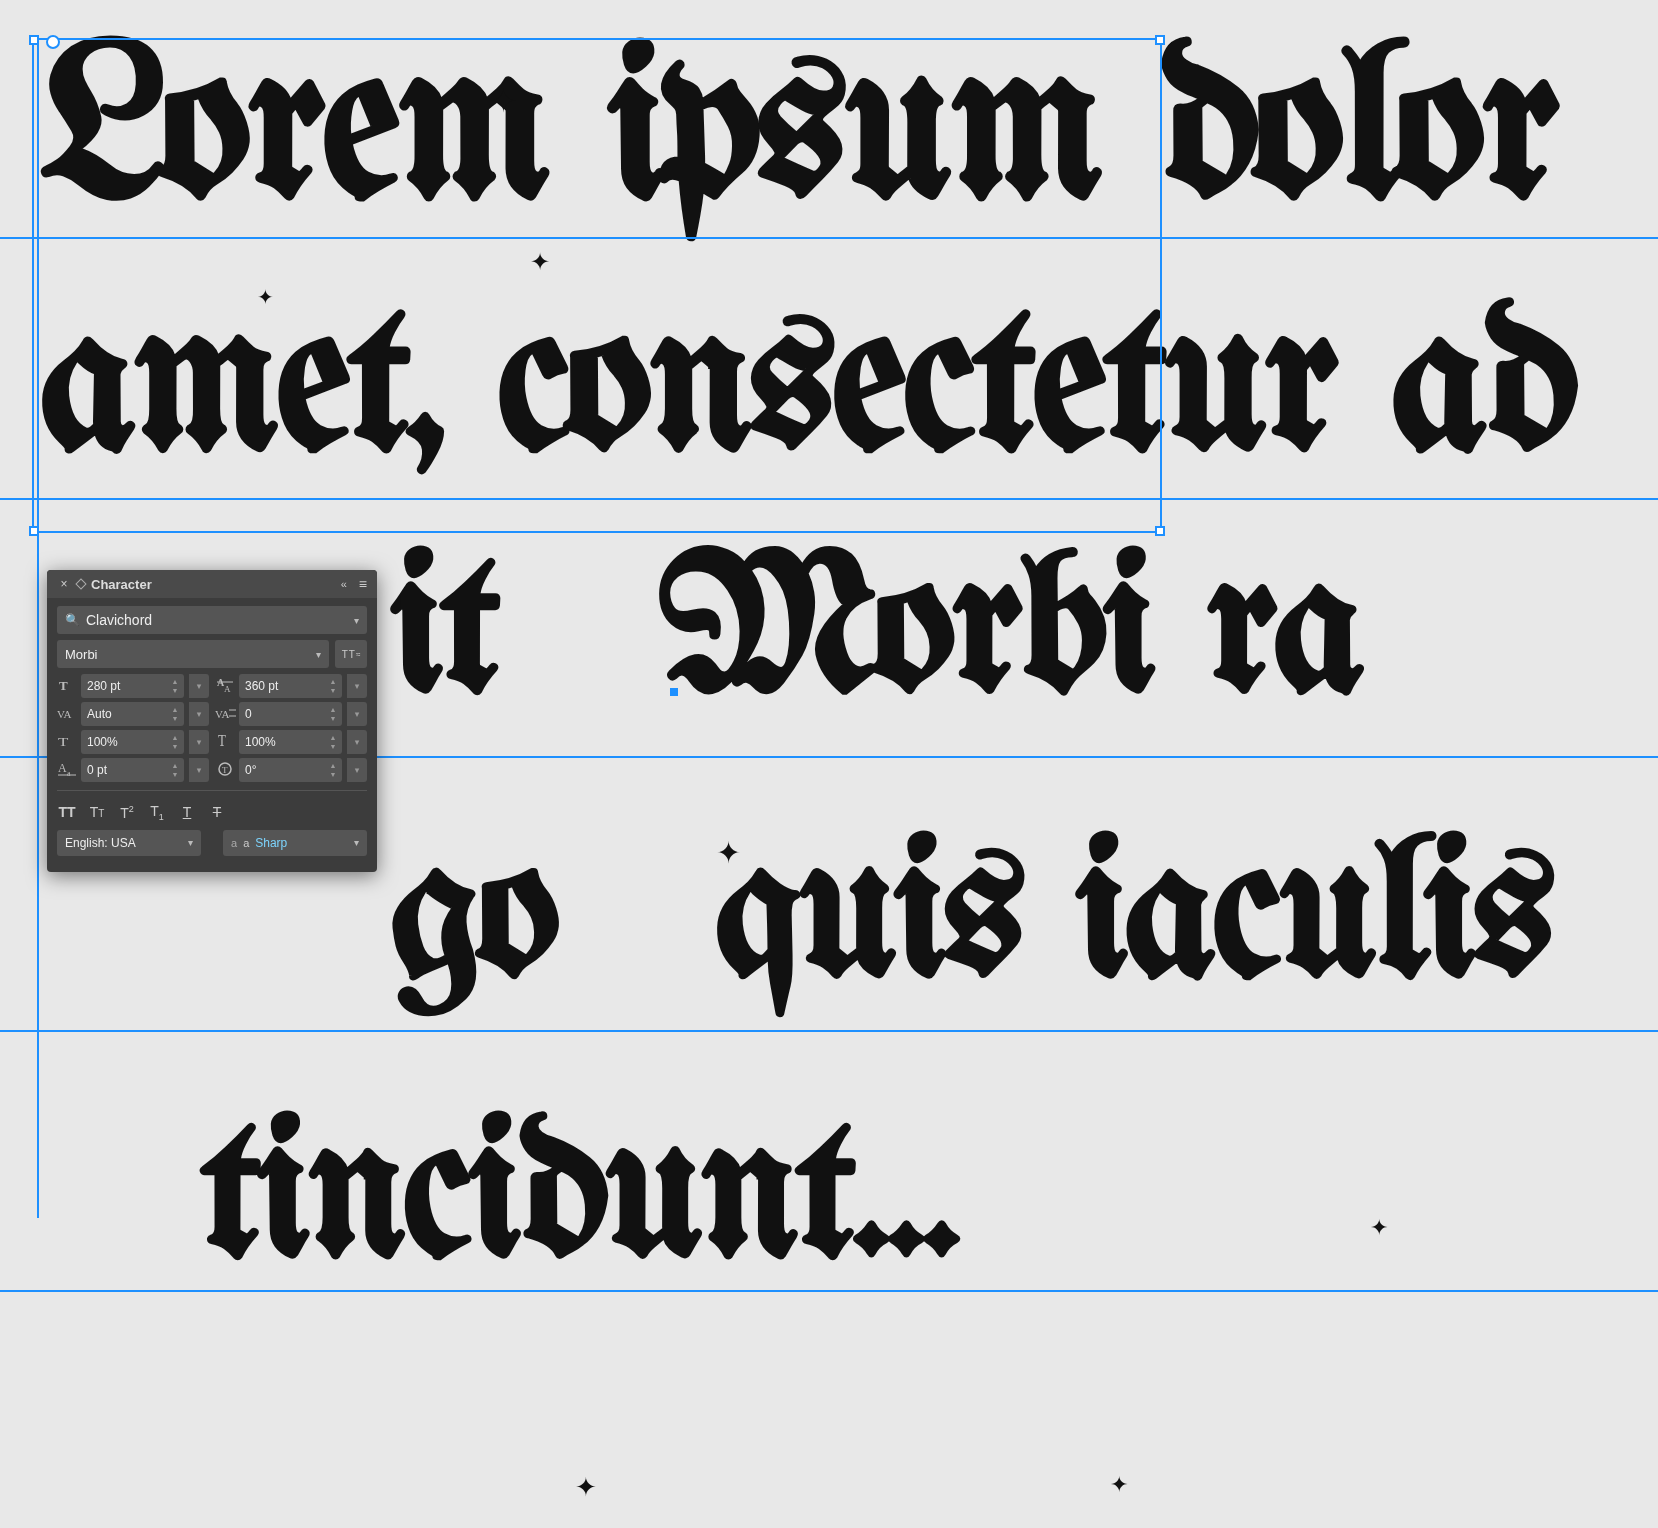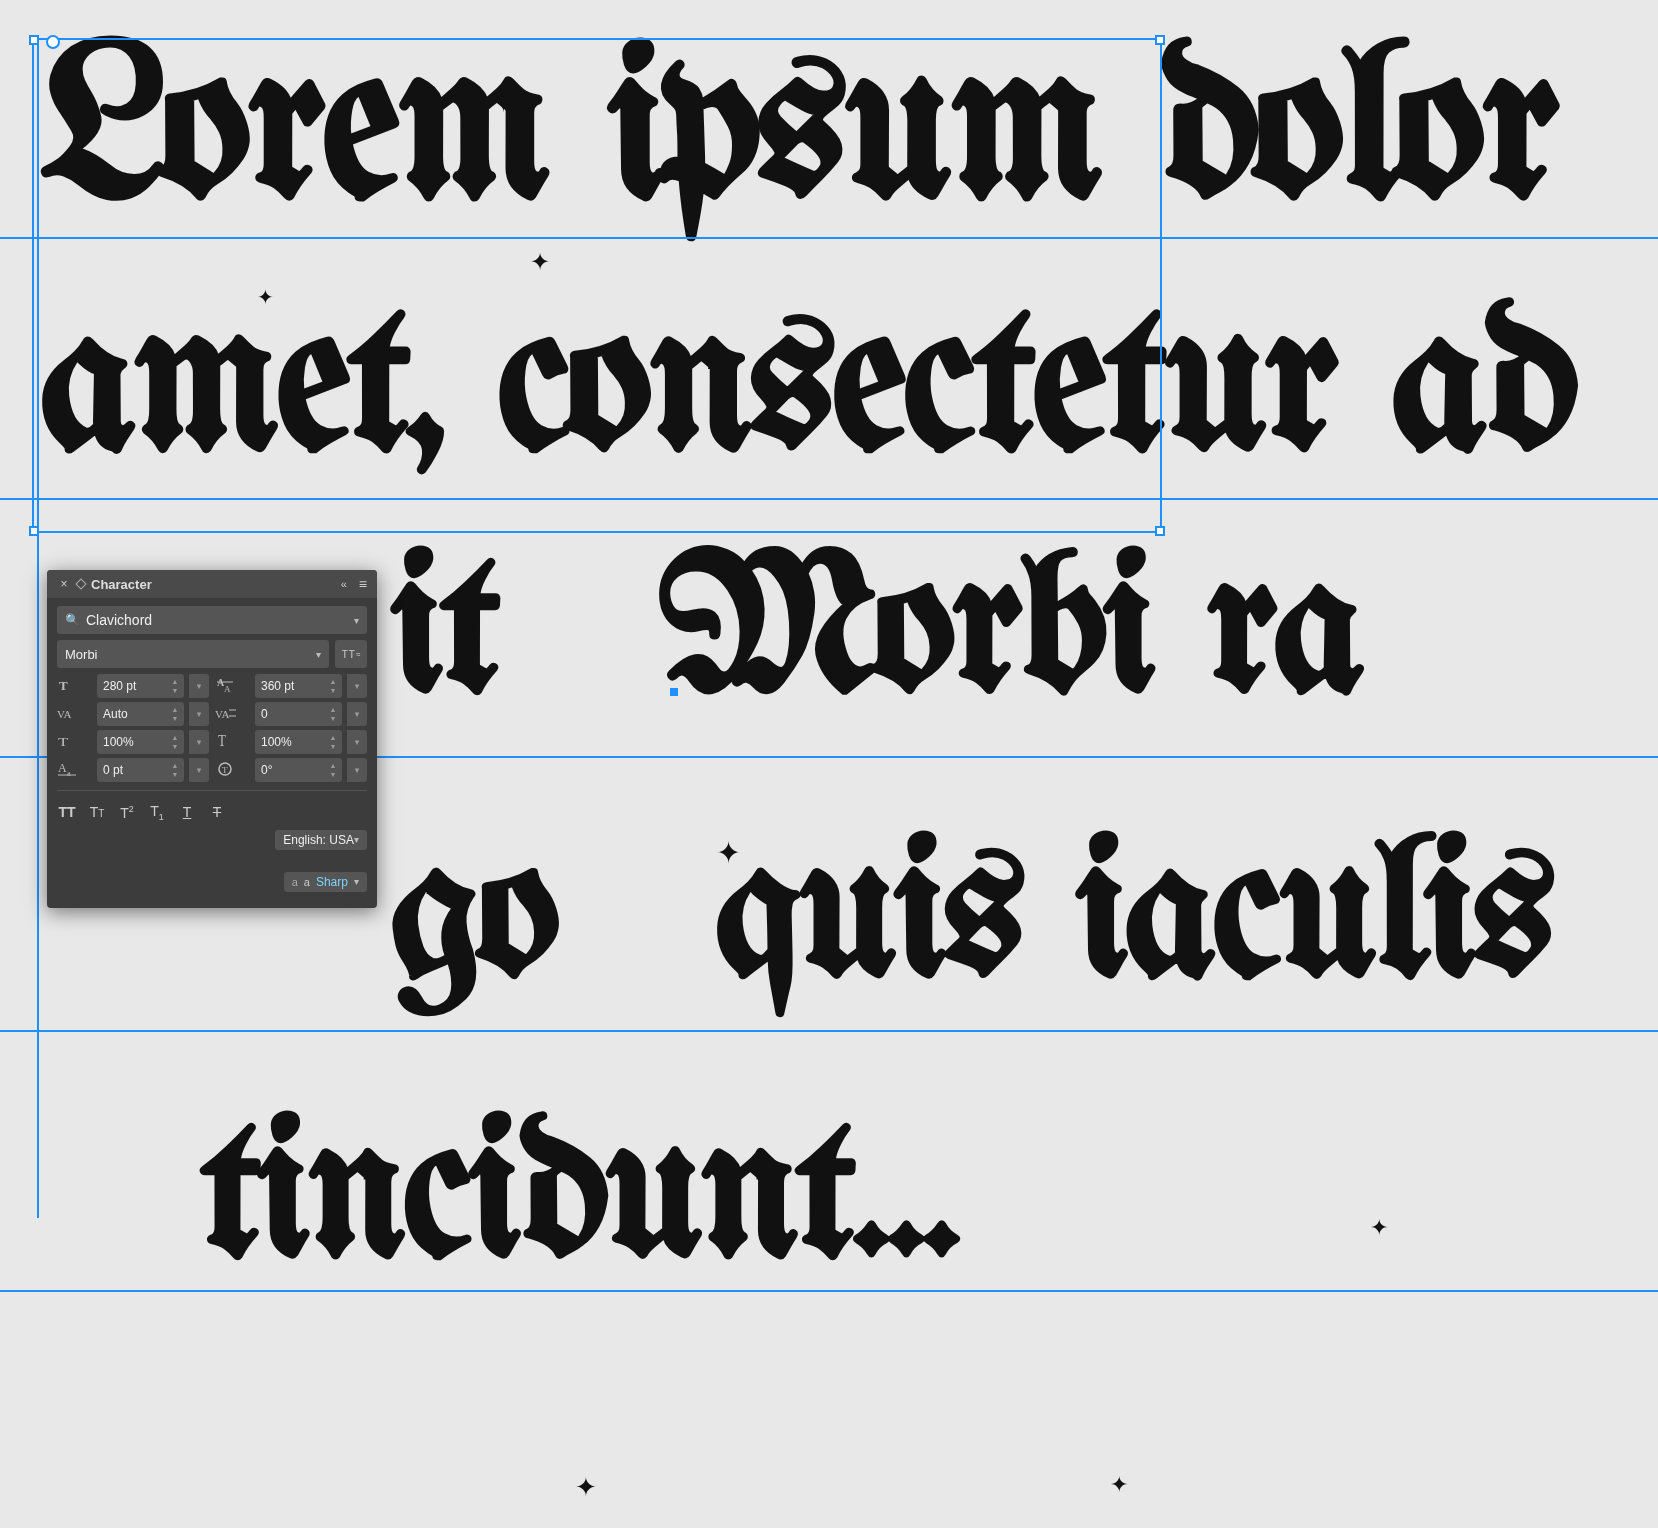--- a/index.html
+++ b/index.html
@@ -265,21 +265,20 @@
 
     .metric-input {
       flex: 1;
       background: #555;
       border-radius: 3px;
       height: 24px;
       display: flex;
       align-items: center;
       padding: 0 4px 0 6px;
       position: relative;
-      margin-left: 16px;
     }
 
     .metric-value {
       color: #eee;
       font-size: 12px;
       flex: 1;
     }
 
     .metric-spinner {
       display: flex;
@@ -338,21 +337,20 @@
       justify-content: center;
       min-width: 20px;
     }
 
     
     .lang-row {
       display: flex;
       align-items: flex-end;
       gap: 22px;
       margin-top: 4px;
-      flex-direction: column;
     }
 
     .lang-select {
       background: #555;
       border-radius: 3px;
       padding: 3px 8px;
       color: #eee;
       font-size: 12px;
       height: 26px;
       display: flex;

